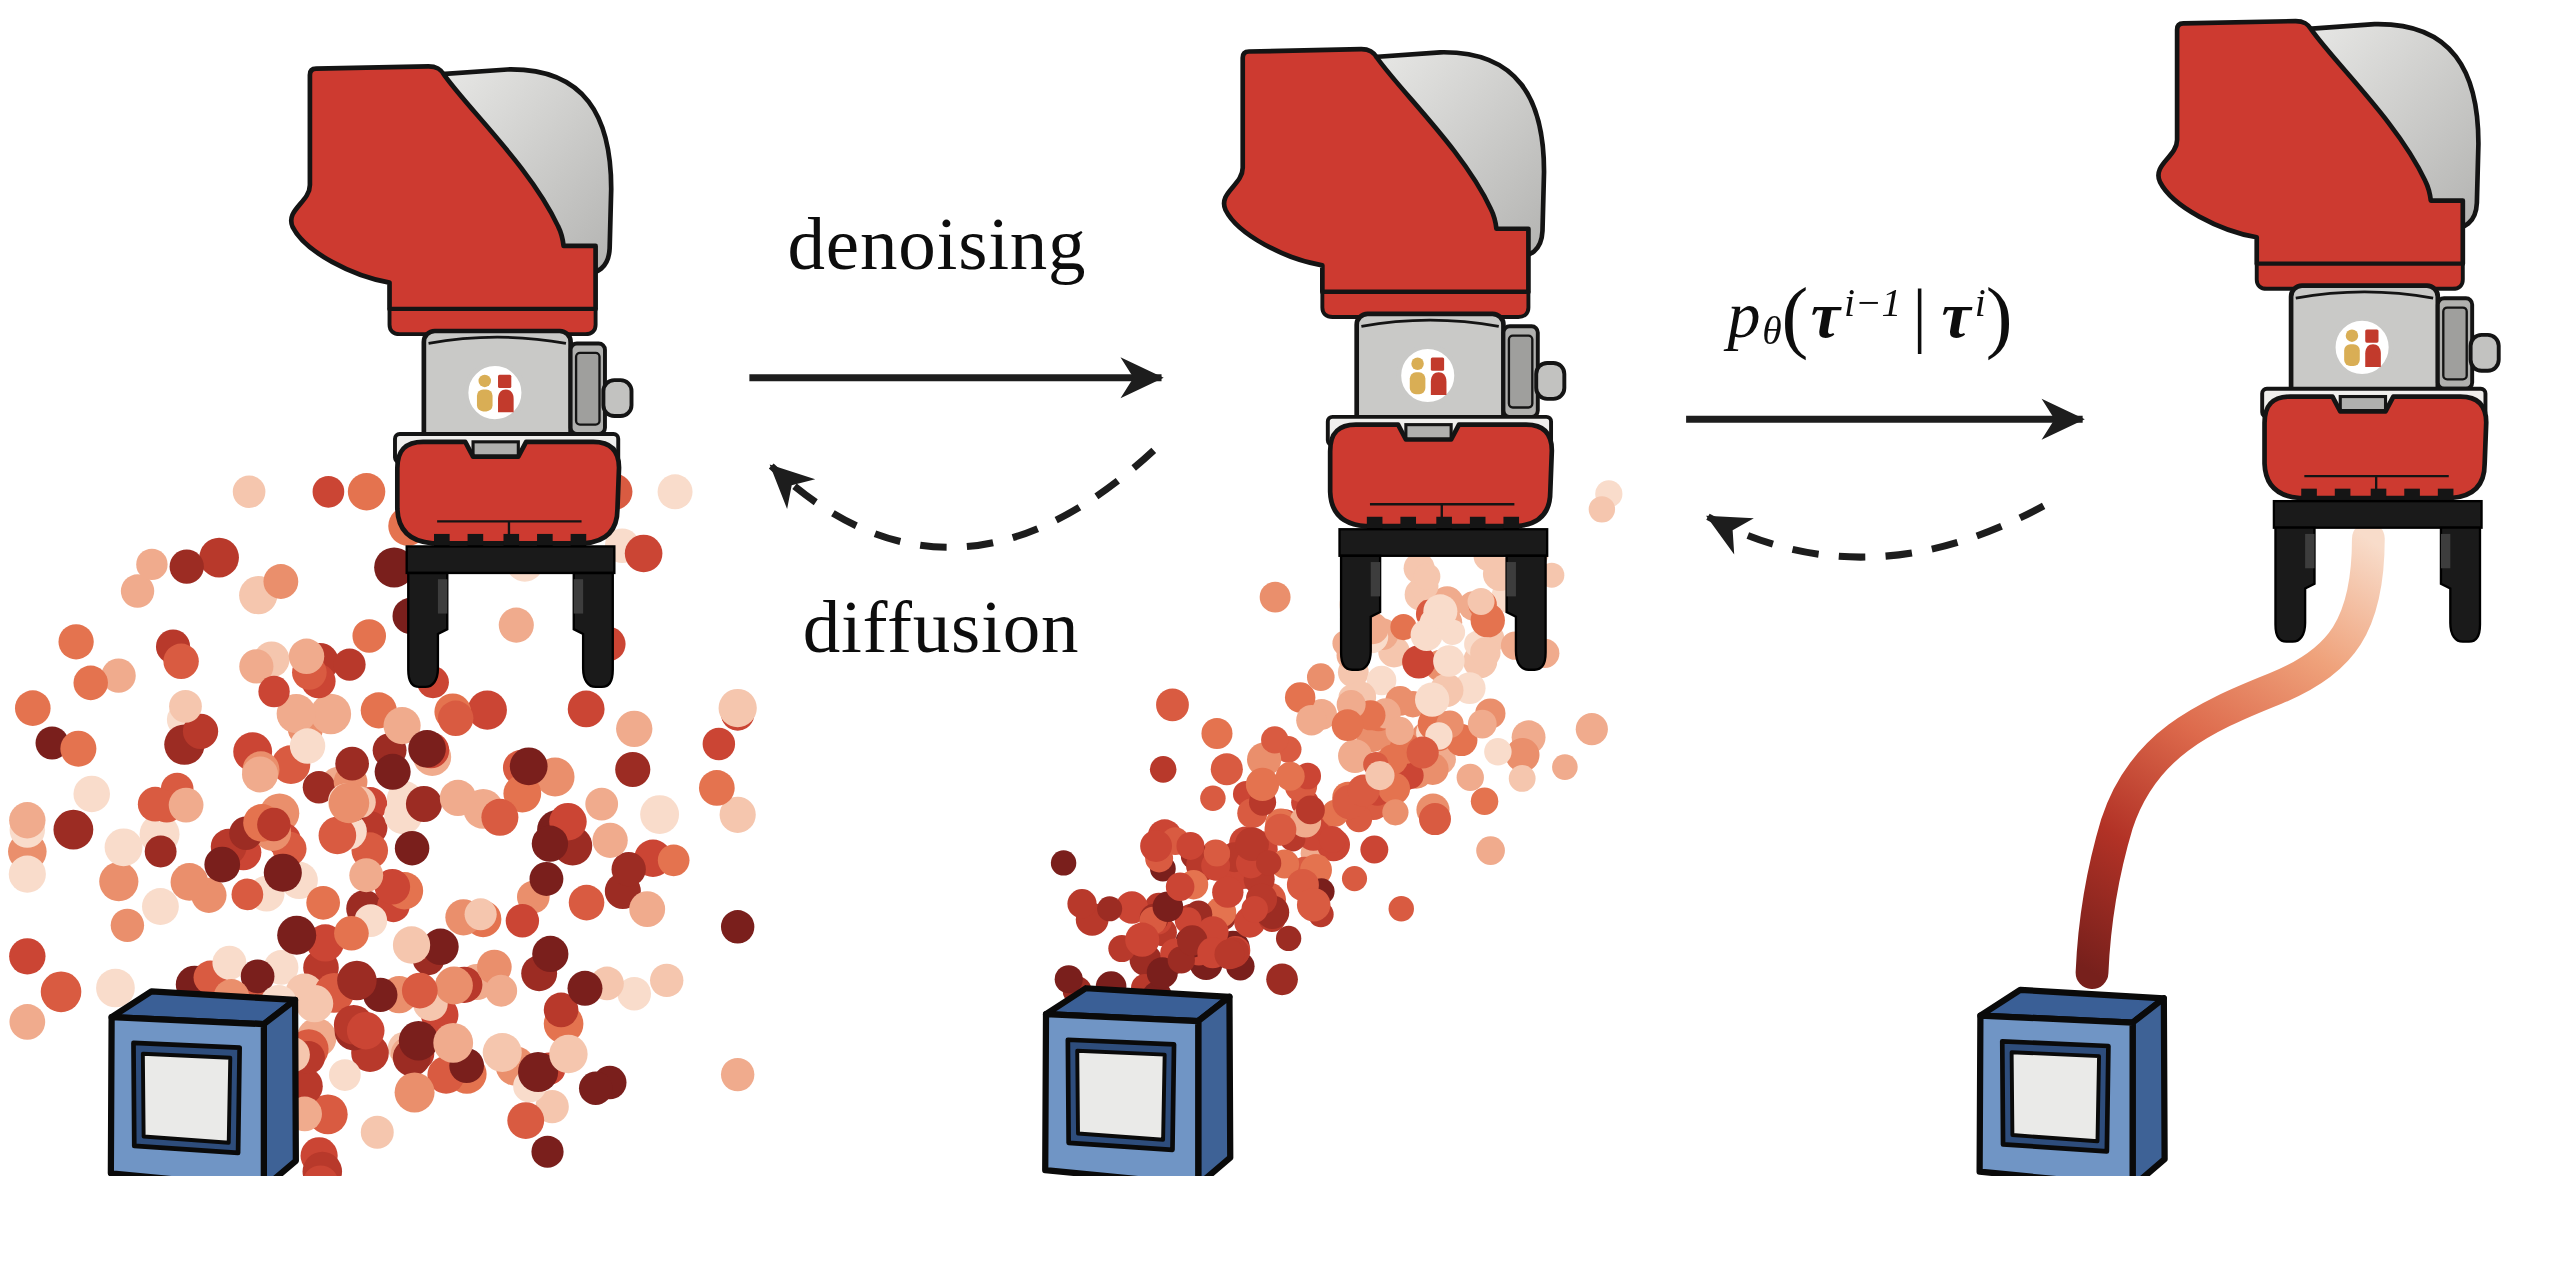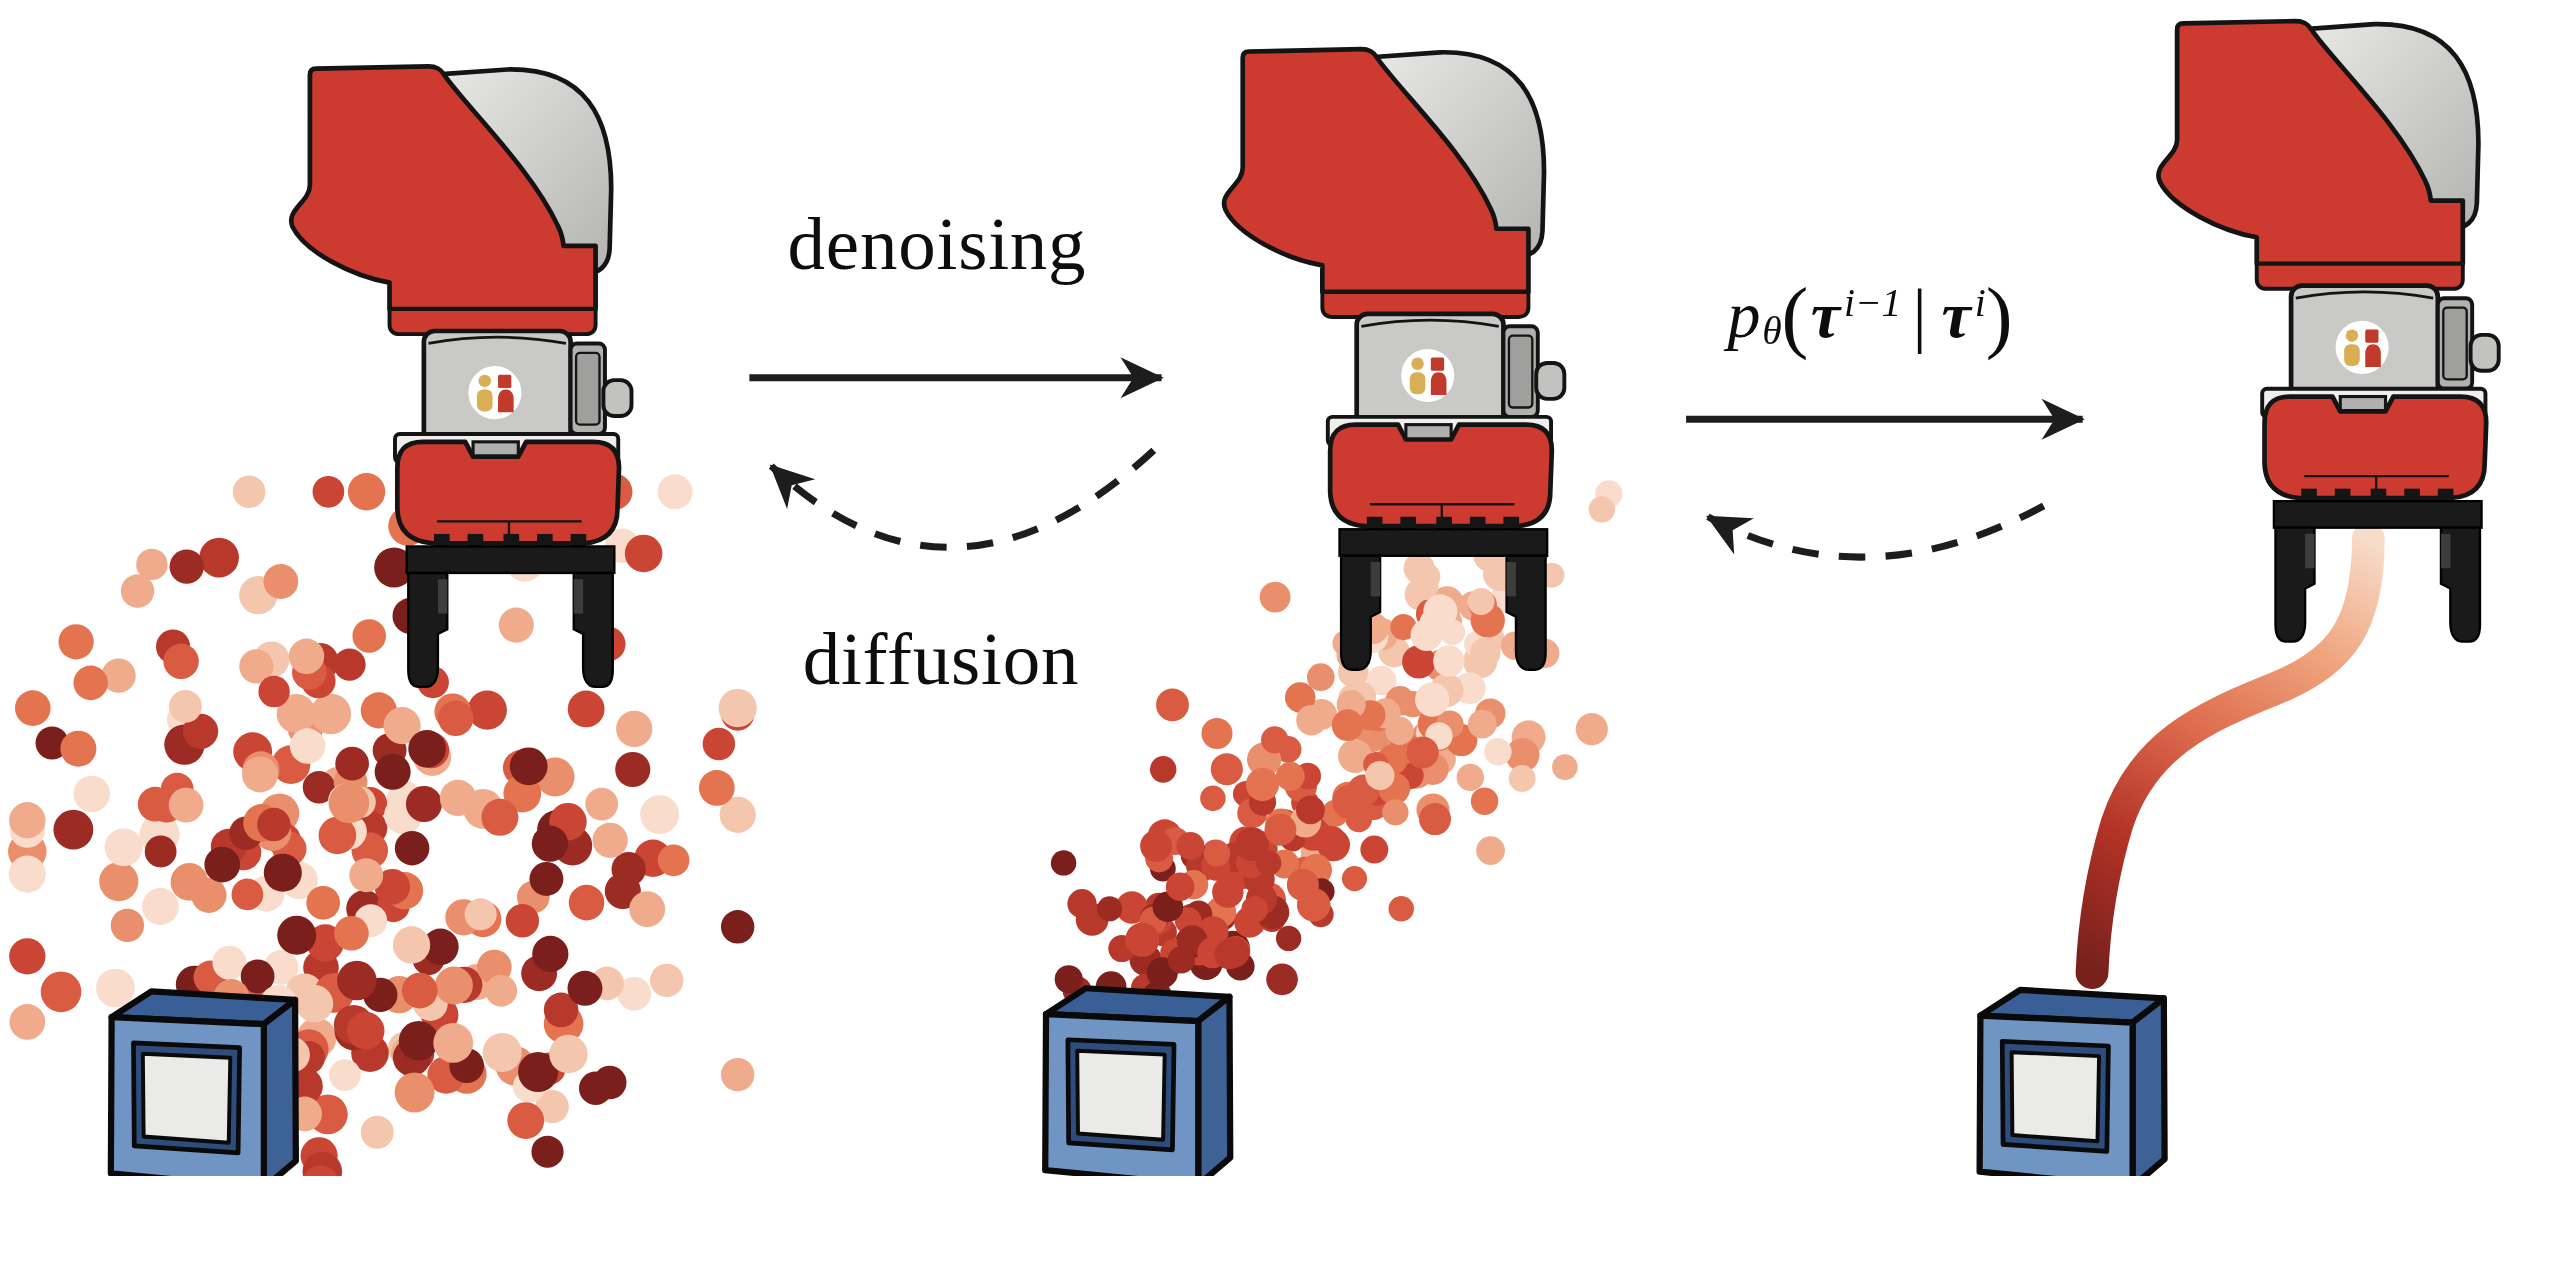--- a/index.html
+++ b/index.html
@@ -651,21 +651,21 @@
 
     <g id="layer-arrows">
         <path d="M 960 484 L 1488 484" class="solid-arrow" marker-end="url(#arrowhead)"></path>
         <path d="M 1478 577 Q 1220 815 988 597" class="dashed-arrow" marker-end="url(#arrowhead)"></path>
         <path d="M 2160 537 L 2668 537" class="solid-arrow" marker-end="url(#arrowhead)"></path>
         <path d="M 2618 648 Q 2390 772 2188 662" class="dashed-arrow" marker-end="url(#arrowhead)"></path>
       </g>
   </svg>
 
   <div class="label" style="left:937px;top:201px;">denoising</div>
-  <div class="label" style="left:941px;top:616px;text-align:center;">diffusion</div>
+  <div class="label" style="left:941px;top:584px;text-align:center;">diffusion</div>
 
   <div class="formula" style="left:1870px;top:270px;">
     <span class="fn">p</span><sub>θ</sub><span class="paren">(</span><span class="tau">τ</span><sup>i−1</sup><span class="bar">|</span><span class="tau">τ</span><sup>i</sup><span class="paren">)</span>
   </div>
 
 
 </div>
 
 
 </body></html>

